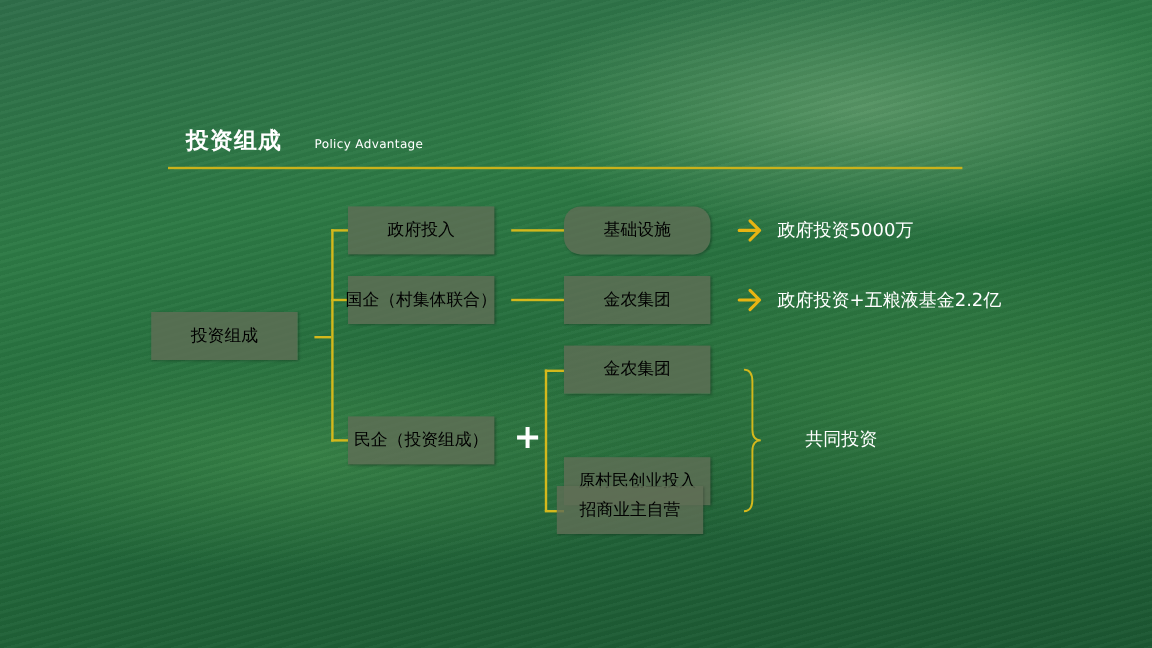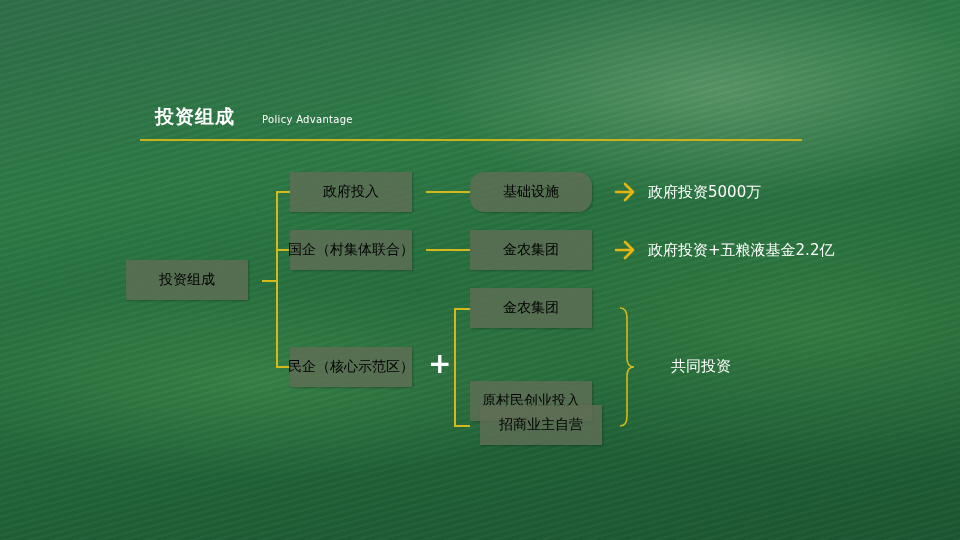--- a/index.html
+++ b/index.html
@@ -59,38 +59,38 @@
   <span>投资组成</span>
 </div>
 
 <div class="box" style="left:290px; top:172px;">
   <span>政府投入</span>
 </div>
 <div class="box" style="left:290px; top:230px;">
   <span>国企（村集体联合）</span>
 </div>
 <div class="box" style="left:290px; top:347px;">
-  <span>民企（核心示范区）</span>
+  <span>民企（投资组成）</span>
 </div>
 
 <div class="plus" style="left:428px; top:350px;">+</div>
 
 <div class="box" style="left:470px; top:172px;border-radius:14px;">
   <span>基础设施</span>
 </div>
 <div class="box" style="left:470px; top:230px;">
   <span>金农集团</span>
 </div>
 <div class="box" style="left:470px; top:288px;">
   <span>金农集团</span>
 </div>
 <div class="box" style="left:470px; top:347px;margin-top:34px;">
   <span>原村民创业投入</span>
 </div>
-<div class="box" style="left:480px; top:405px;text-align:center;">
+<div class="box" style="left:464px; top:405px;text-align:center;">
   <span>招商业主自营</span>
 </div>
 
 <svg class="arrow" style="left:614px; top:181px;" viewBox="0 0 22 22">
   <path d="M2 11 H18 M11 3 L19 11 L11 19" stroke="#e8b412" stroke-width="2.6" fill="none" stroke-linecap="round" stroke-linejoin="round"></path>
 </svg>
 <div class="note" style="left:648px; top:183px;">政府投资5000万</div>
 
 <svg class="arrow" style="left:614px; top:239px;" viewBox="0 0 22 22">
   <path d="M2 11 H18 M11 3 L19 11 L11 19" stroke="#e8b412" stroke-width="2.6" fill="none" stroke-linecap="round" stroke-linejoin="round"></path>

